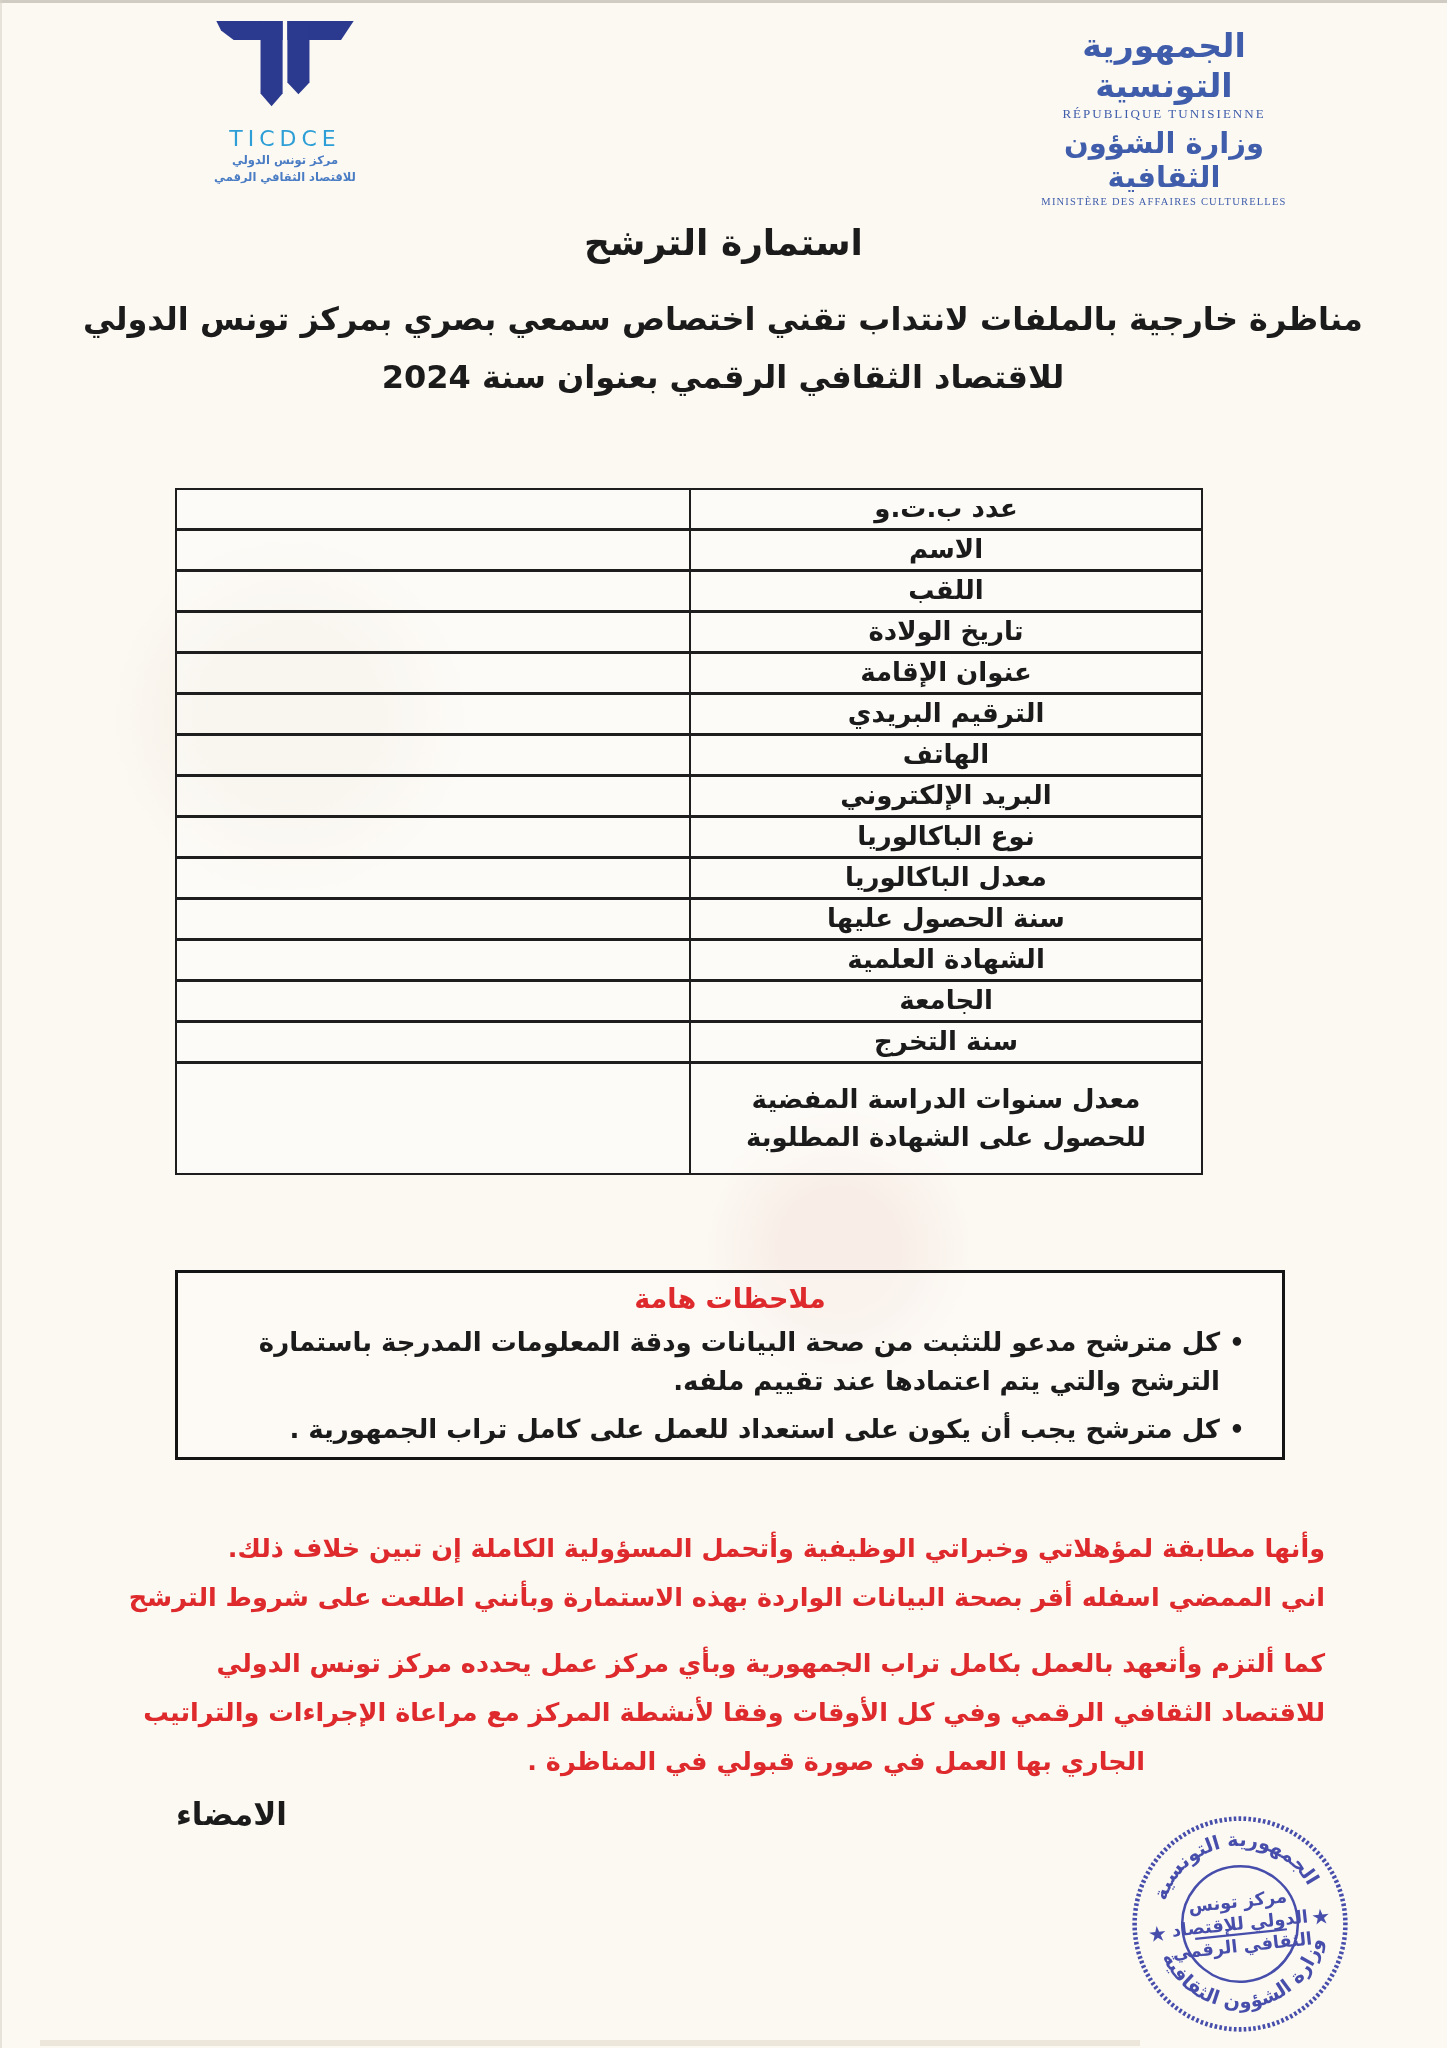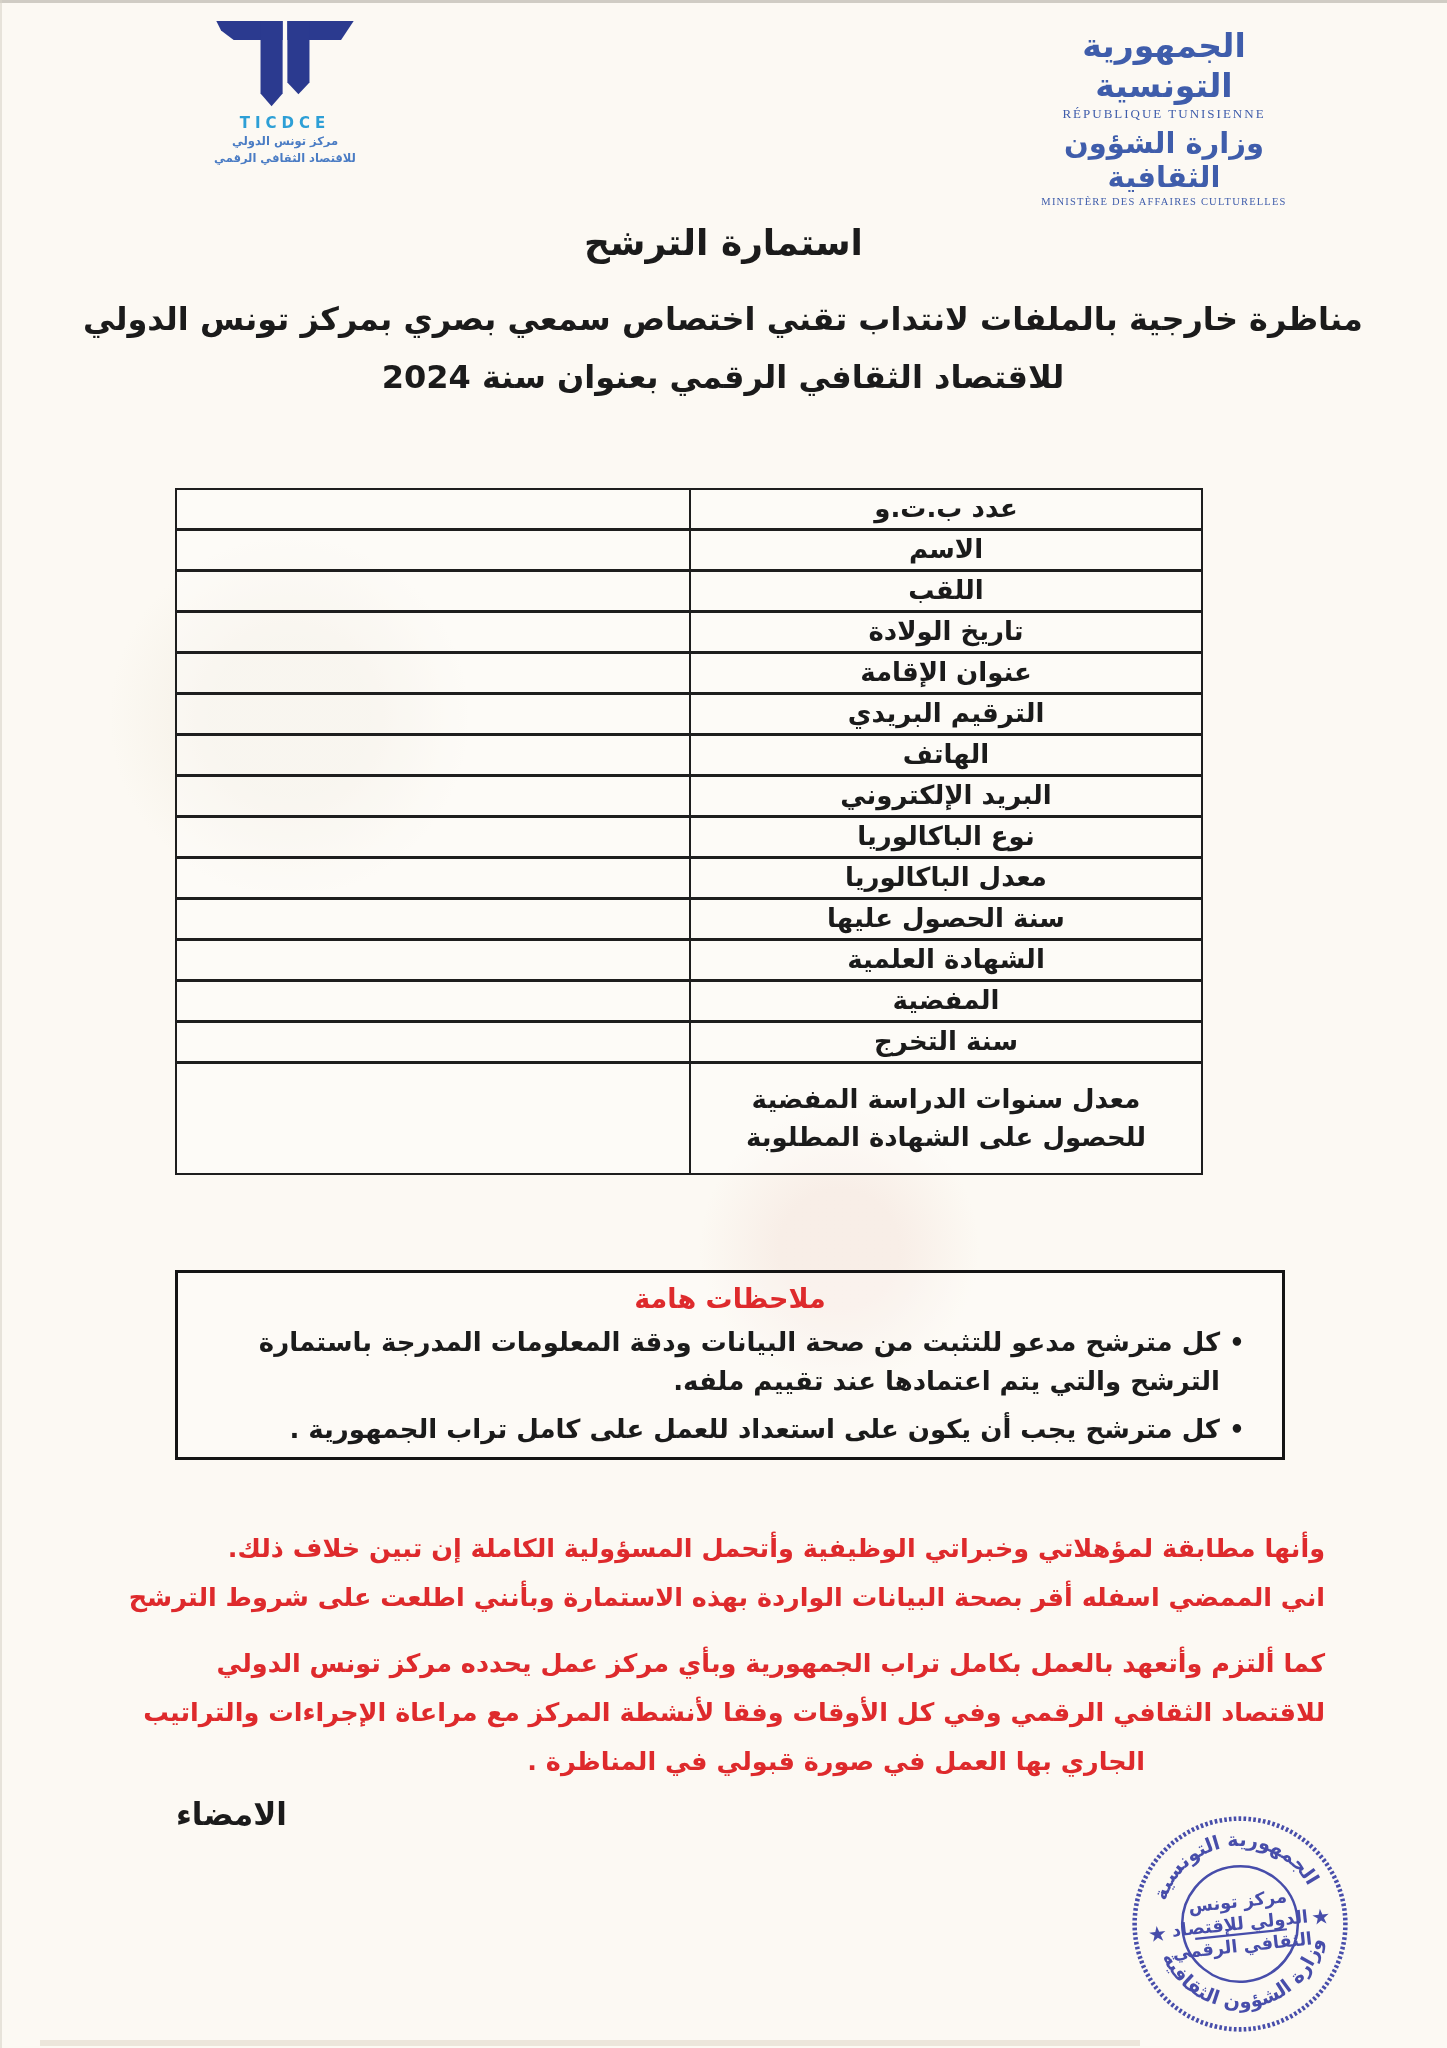--- a/index.html
+++ b/index.html
@@ -16,21 +16,21 @@
     color:#1b1b1b;
   }
   
   .scan-top{position:absolute;top:0;left:0;width:100%;height:3px;background:#b9b4ab;opacity:.65;}
   .scan-left{position:absolute;top:0;left:0;width:2px;height:100%;background:#d8d3c9;opacity:.6;}
   .scan-bottom{position:absolute;left:40px;top:2040px;width:1100px;height:6px;background:#e7e1d5;opacity:.8;}
 
   
   .logo-block{position:absolute;left:178px;top:10px;width:214px;text-align:center;}
   .logo-mark{display:block;margin:0 auto;}
-  .logo-acronym{margin-top:0;color:#2d9fd6;font-weight:bold;font-size:15px;letter-spacing:5px;}
+  .logo-acronym{margin-top:12px;color:#2d9fd6;font-weight:normal;font-size:22px;letter-spacing:5px;}
   .logo-sub{margin-top:2px;color:#4a7cc4;font-size:11.5px;line-height:1.3;font-weight:bold;direction:rtl;}
 
   .ministry-block{position:absolute;left:1026px;top:26px;width:276px;text-align:center;color:#3f5dab;}
   .min-ar1{font-size:33px;font-weight:bold;direction:rtl;line-height:1.2;}
   .min-fr1{font-family:"Liberation Serif",serif;font-size:13px;letter-spacing:2px;margin-top:1px;}
   .min-ar2{font-size:29px;font-weight:bold;direction:rtl;margin-top:5px;line-height:1.15;}
   .min-fr2{font-family:"Liberation Serif",serif;font-size:10.5px;letter-spacing:1.2px;margin-top:2px;}
 
   
   .doc-title{position:absolute;top:222px;left:0;width:100%;text-align:center;
@@ -148,21 +148,21 @@
       </div>
     <div class="trow">
         <div class="tlabel">سنة الحصول عليها</div>
         <div class="tvalue"></div>
       </div>
     <div class="trow">
         <div class="tlabel">الشهادة العلمية</div>
         <div class="tvalue"></div>
       </div>
     <div class="trow">
-        <div class="tlabel">المفضية</div>
+        <div class="tlabel">الجامعة</div>
         <div class="tvalue"></div>
       </div>
     <div class="trow">
         <div class="tlabel">سنة التخرج</div>
         <div class="tvalue"></div>
       </div>
     <div class="trow tall">
         <div class="tlabel">معدل سنوات الدراسة المفضية للحصول على الشهادة المطلوبة</div>
         <div class="tvalue"></div>
       </div>

